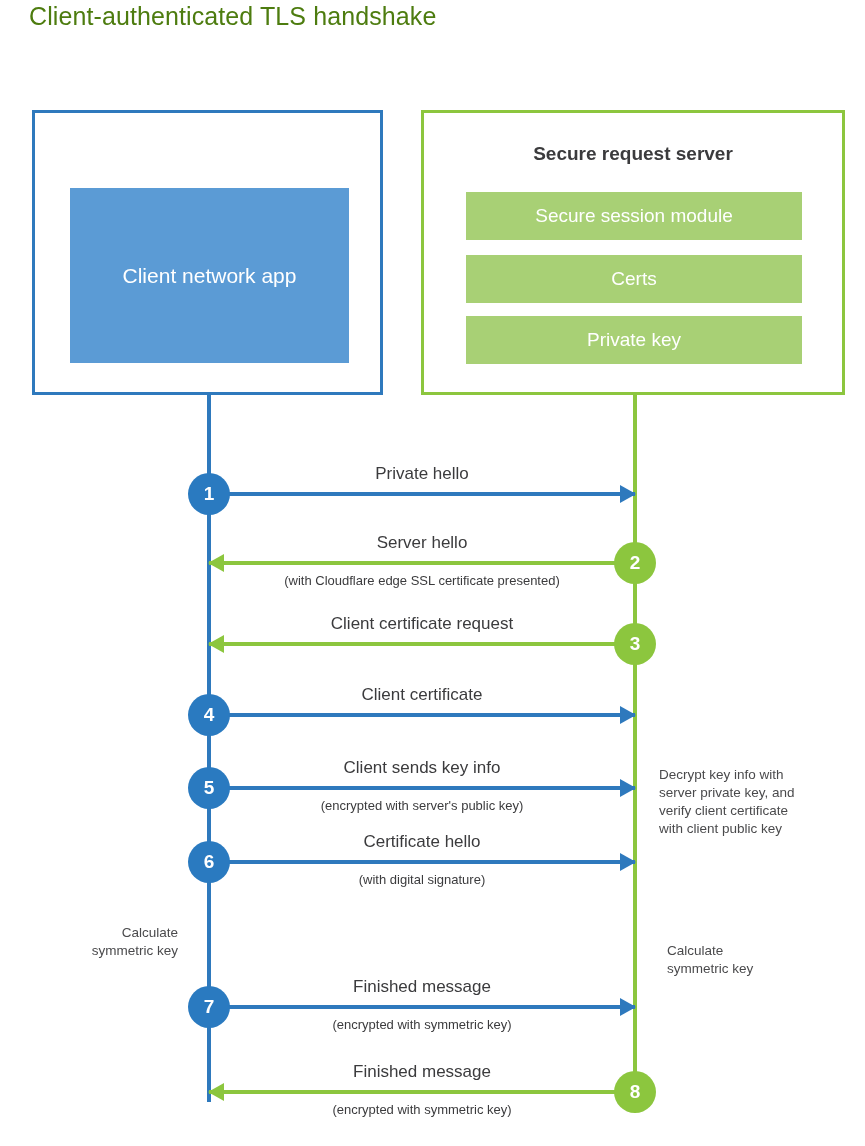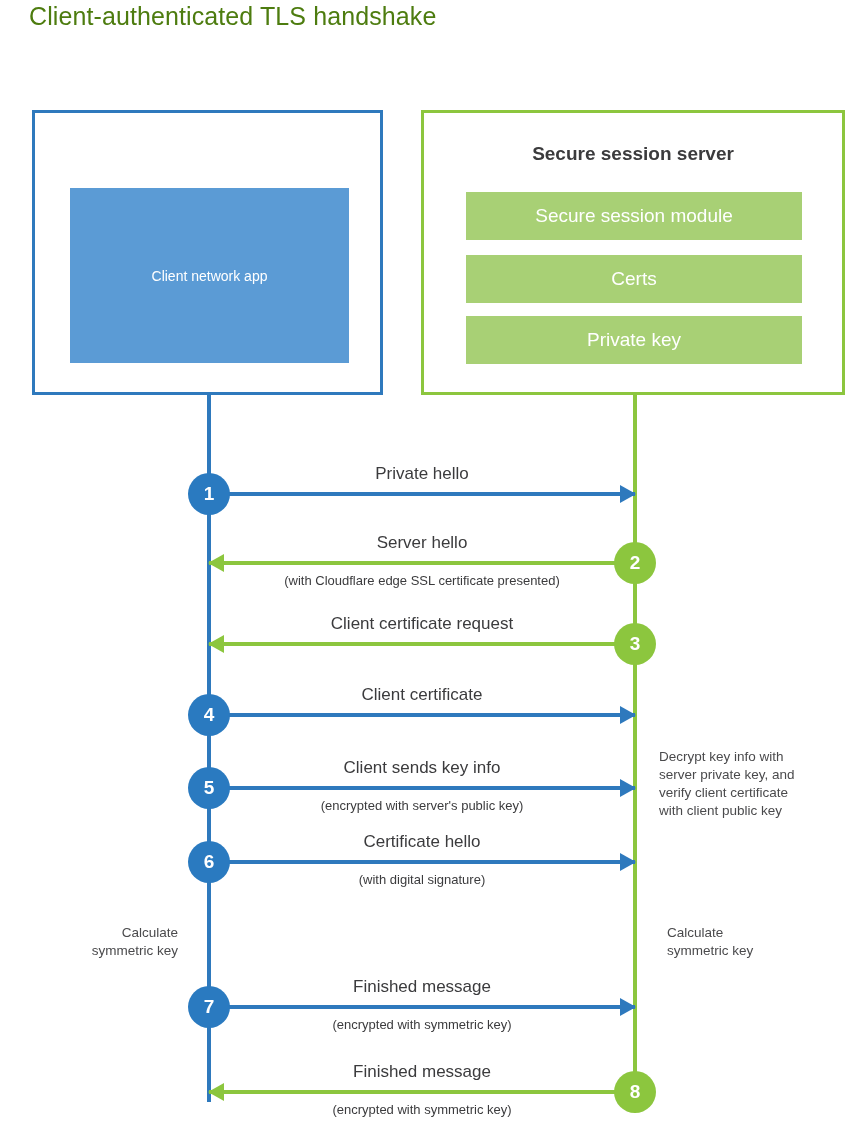--- a/index.html
+++ b/index.html
@@ -70,21 +70,21 @@
     top: 75px;
     width: 279px;
     height: 175px;
     background: #5b9bd5;
     display: flex;
     align-items: center;
     justify-content: center;
   }
   #client-app .app-label {
     color: #ffffff;
-    font-size: 14px;
+    font-size: 21px;
     line-height: 26px;
     text-align: center;
     font-weight: 400;
   }
 
   
   .server-bar {
     position: absolute;
     left: 42px;
     width: 336px;
@@ -191,38 +191,38 @@
 
   
   .side-note {
     position: absolute;
     font-size: 13.5px;
     line-height: 18px;
     color: #4a4a4c;
     white-space: pre-line;
   }
   .side-note.right-align { text-align: right; }
-  .side-note.left-align  { text-align: left; }
+  .side-note.left-align  { text-align: left; margin-top: 18px; }
 </style>
 </head>
 <body>
 
 <div id="canvas">
 
   <div class="page-title">Client-authenticated TLS handshake</div>
 
   <div class="party-box" id="client-box">
     <div id="client-app">
       <div class="app-label">Client network
 app</div>
     </div>
   </div>
 
   <div class="party-box" id="server-box">
-    <div class="party-title">Secure session server</div>
+    <div class="party-title">Secure request server</div>
     <div class="server-bar b1">Certs</div>
     <div class="server-bar b0">Secure session module</div>
     <div class="server-bar b2">Private key</div>
   </div>
 
   <div class="lifeline" id="lifeline-client"></div>
   <div class="lifeline" id="lifeline-server"></div>
 
   <div class="msg blue to-right" style="left:209px; top:494px; width:426px;">
     <div class="msg-line"></div>

